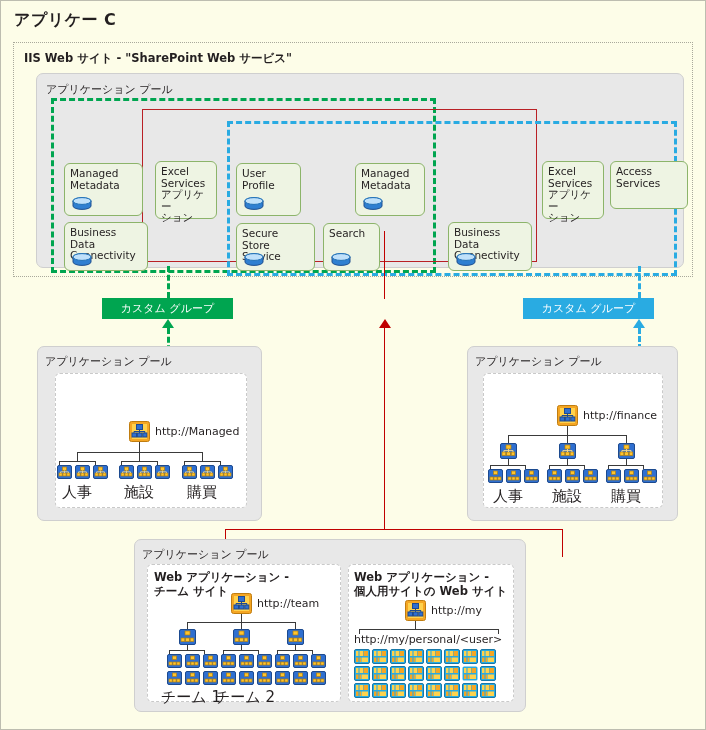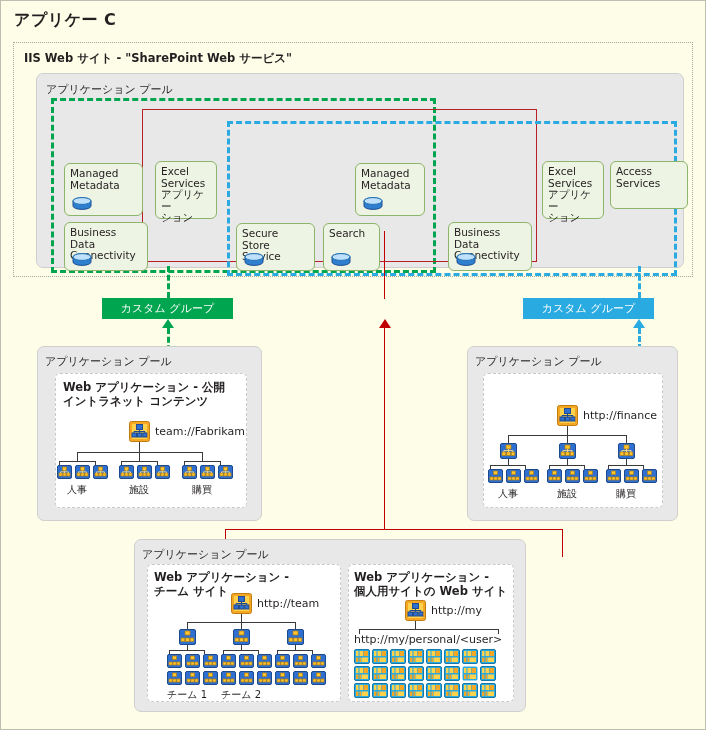--- a/index.html
+++ b/index.html
@@ -61,21 +61,21 @@
   .arrow.green{border-bottom:9px solid #00a550;}
   .arrow.blue{border-bottom:9px solid #29abe2;}
   .arrow.red{border-bottom:9px solid #c00000;}
 
   
   .webapp{position:absolute;background:#ffffff;border:1px dashed #c9c9c9;
           border-radius:5px;box-sizing:border-box;}
   .webapp-title{position:absolute;font-size:11.5px;font-weight:bold;
                 line-height:14px;white-space:pre-line;}
   .url{position:absolute;font-size:11px;white-space:nowrap;}
-  .sitelabel{position:absolute;font-size:10px;text-align:center;white-space:nowrap;}
+  .sitelabel{position:absolute;font-size:15px;text-align:center;white-space:nowrap;}
 
   
   .tl{position:absolute;background:#3a3a3a;}
   .tl.h{height:1px;}
   .tl.v{width:1px;}
 
   
   .ico{position:absolute;}
   .ico svg{display:block;}
 </style>
@@ -116,20 +116,29 @@
       </svg>
     </div>
 
     <div class="svc" style="left:141px;top:118px;width:62px;height:58px;">
       <span class="lbl">Excel
 Services
 アプリケー
 ション</span>
     </div>
 
+    <div class="svc" style="left:222px;top:120px;width:65px;height:53px;">
+      <span class="lbl">User
+Profile</span>
+      <svg class="db" style="left:6px;top:33px;" viewBox="0 0 22 13">
+        <ellipse cx="11" cy="4" rx="9" ry="3.4" fill="#cfe7fb" stroke="#1f6fb5" stroke-width="1"></ellipse>
+        <path d="M2 4 V9 a9 3.4 0 0 0 18 0 V4" fill="#2f7fd1" stroke="#1f4f8f" stroke-width="1"></path>
+        <ellipse cx="11" cy="4" rx="9" ry="3.4" fill="#bfe0fa" stroke="#1f6fb5" stroke-width="1"></ellipse>
+      </svg>
+    </div>
 
     <div class="svc" style="left:222px;top:180px;width:79px;height:48px;">
       <span class="lbl">Secure Store
 Service</span>
       <svg class="db" style="left:6px;top:29px;" viewBox="0 0 22 13">
         <ellipse cx="11" cy="4" rx="9" ry="3.4" fill="#cfe7fb" stroke="#1f6fb5" stroke-width="1"></ellipse>
         <path d="M2 4 V9 a9 3.4 0 0 0 18 0 V4" fill="#2f7fd1" stroke="#1f4f8f" stroke-width="1"></path>
         <ellipse cx="11" cy="4" rx="9" ry="3.4" fill="#bfe0fa" stroke="#1f6fb5" stroke-width="1"></ellipse>
       </svg>
     </div>
@@ -190,35 +199,33 @@
   <div class="arrow red" style="left:378px;top:318px;"></div>
   <div class="vline conn-red" style="left:383px;top:327px;height:201px;"></div>
   <div class="hline-red" style="left:224px;top:528px;width:338px;"></div>
   <div class="vline conn-red" style="left:224px;top:528px;height:28px;"></div>
   <div class="vline conn-red" style="left:561px;top:528px;height:28px;"></div>
 
   <div class="apppool" style="left:36px;top:345px;width:225px;height:175px;"></div>
   <div class="apppool-title" style="left:44px;top:353px;">アプリケーション プール</div>
 
   <div class="webapp" style="left:54px;top:372px;width:192px;height:135px;"></div>
-  <div class="webapp-title" style="left:62px;top:379px;width:180px;">Web アプリケーション - 公開
-イントラネット コンテンツ</div>
 
   <div class="ico" style="left:128px;top:420px;">
     <svg width="21" height="21" viewBox="0 0 21 21">
       <rect x="0.5" y="0.5" width="20" height="20" rx="2" fill="#f5a623" stroke="#c07d10"></rect>
       <rect x="3" y="3" width="15" height="15" fill="#ffd24d"></rect>
       <rect x="7.5" y="3.5" width="6" height="5" fill="#2f6fd0" stroke="#1e4a91"></rect>
       <rect x="3" y="12" width="4.5" height="4" fill="#2f6fd0" stroke="#1e4a91"></rect>
       <rect x="8.4" y="12" width="4.5" height="4" fill="#2f6fd0" stroke="#1e4a91"></rect>
       <rect x="13.8" y="12" width="4" height="4" fill="#2f6fd0" stroke="#1e4a91"></rect>
       <path d="M10.5 8.5 V10.5 M5 10.5 H16 M5 10.5 V12 M10.5 10.5 V12 M15.8 10.5 V12" stroke="#1e4a91" fill="none" stroke-width="1"></path>
     </svg>
   </div>
-  <div class="url" style="left:154px;top:424px;">team://Fabrikam</div>
+  <div class="url" style="left:154px;top:424px;">http://Managed</div>
 
   <div class="tl v" style="left:138px;top:441px;height:10px;"></div>
   <div class="tl h" style="left:76px;top:451px;width:125px;"></div>
   <div class="tl v" style="left:76px;top:451px;height:9px;"></div>
   <div class="tl v" style="left:138px;top:451px;height:9px;"></div>
   <div class="tl v" style="left:201px;top:451px;height:9px;"></div>
 
   <div class="tl h" style="left:58px;top:460px;width:37px;"></div>
   <div class="tl v" style="left:58px;top:460px;height:4px;"></div>
   <div class="tl v" style="left:94px;top:460px;height:4px;"></div>

